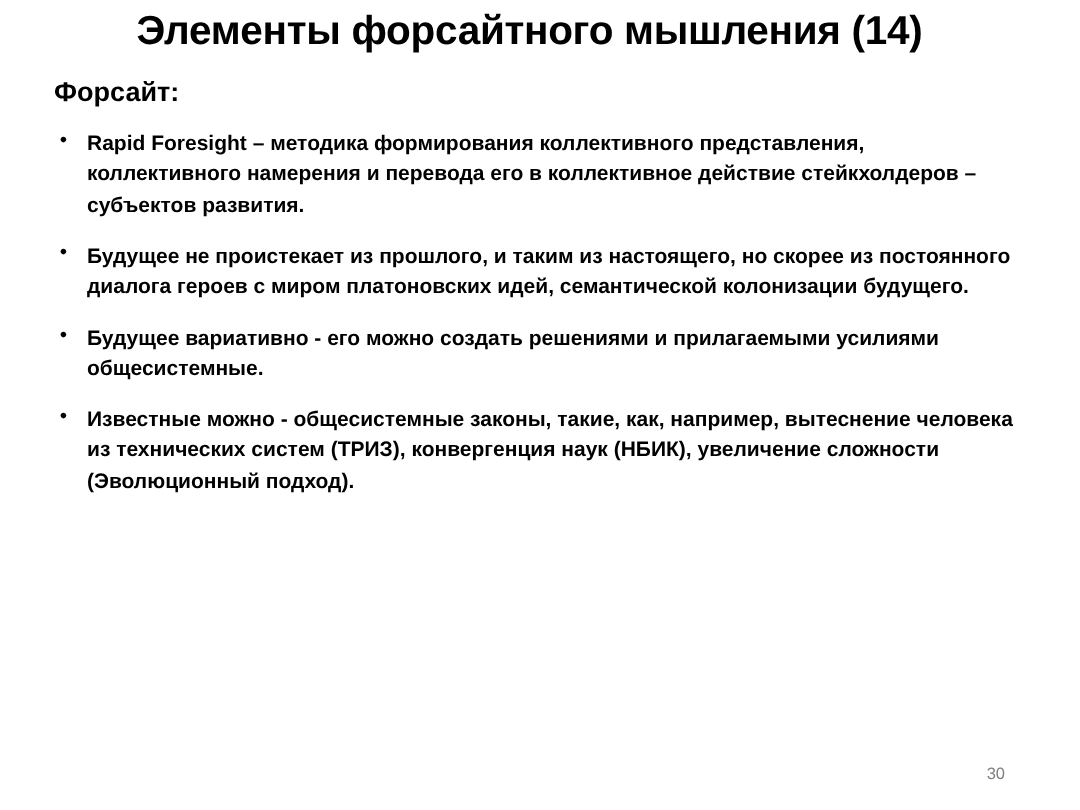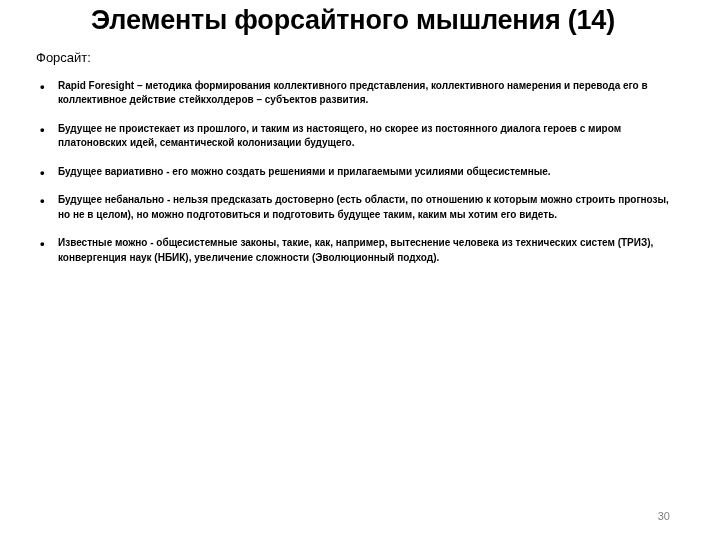--- a/index.html
+++ b/index.html
@@ -27,35 +27,35 @@
     color: #000000;
     letter-spacing: -0.2px;
     padding: 6px 10px 0 10px;
     line-height: 1.1;
     white-space: nowrap;
   }
   .body-area {
     padding: 14px 26px 0 22px;
   }
   .intro {
-    font-size: 13px;
-    font-weight: normal;
+    font-size: 18px;
+    font-weight: bold;
     margin: 0 0 12px 14px;
     line-height: 1.3;
   }
   ul.bullets {
     list-style: none;
     margin: 0;
     padding: 0;
   }
   ul.bullets > li {
     position: relative;
     padding-left: 22px;
     margin: 0 0 14px 14px;
-    font-size: 10px;
+    font-size: 14px;
     font-weight: bold;
     line-height: 1.45;
     text-align: left;
   }
   ul.bullets > li:before {
     content: "•";
     position: absolute;
     left: 4px;
     top: -1px;
     font-size: 13px;
@@ -79,21 +79,20 @@
   <div class="slide-title">Элементы форсайтного мышления (14)</div>
 
   <div class="body-area">
 
     <div class="intro">Форсайт:</div>
 
     <ul class="bullets">
       <li>Rapid Foresight – методика формирования коллективного представления, коллективного намерения и перевода его в коллективное действие стейкхолдеров – субъектов развития.</li>
       <li>Будущее не проистекает из прошлого, и таким из настоящего, но скорее из постоянного диалога героев с миром платоновских идей, семантической колонизации будущего.</li>
       <li>Будущее вариативно - его можно создать решениями и прилагаемыми усилиями общесистемные.</li>
-      <li>Будущее небанально - нельзя предсказать достоверно (есть области, по отношению к которым можно строить прогнозы, но не в целом), но можно подготовиться и подготовить будущее таким, каким мы хотим его видеть.</li>
       <li>Известные можно - общесистемные законы, такие, как, например, вытеснение человека из технических систем (ТРИЗ), конвергенция наук (НБИК), увеличение сложности (Эволюционный подход).</li>
     </ul>
 
   </div>
 
   <div class="page-number">30</div>
 
 </div>
 
 </body></html>

